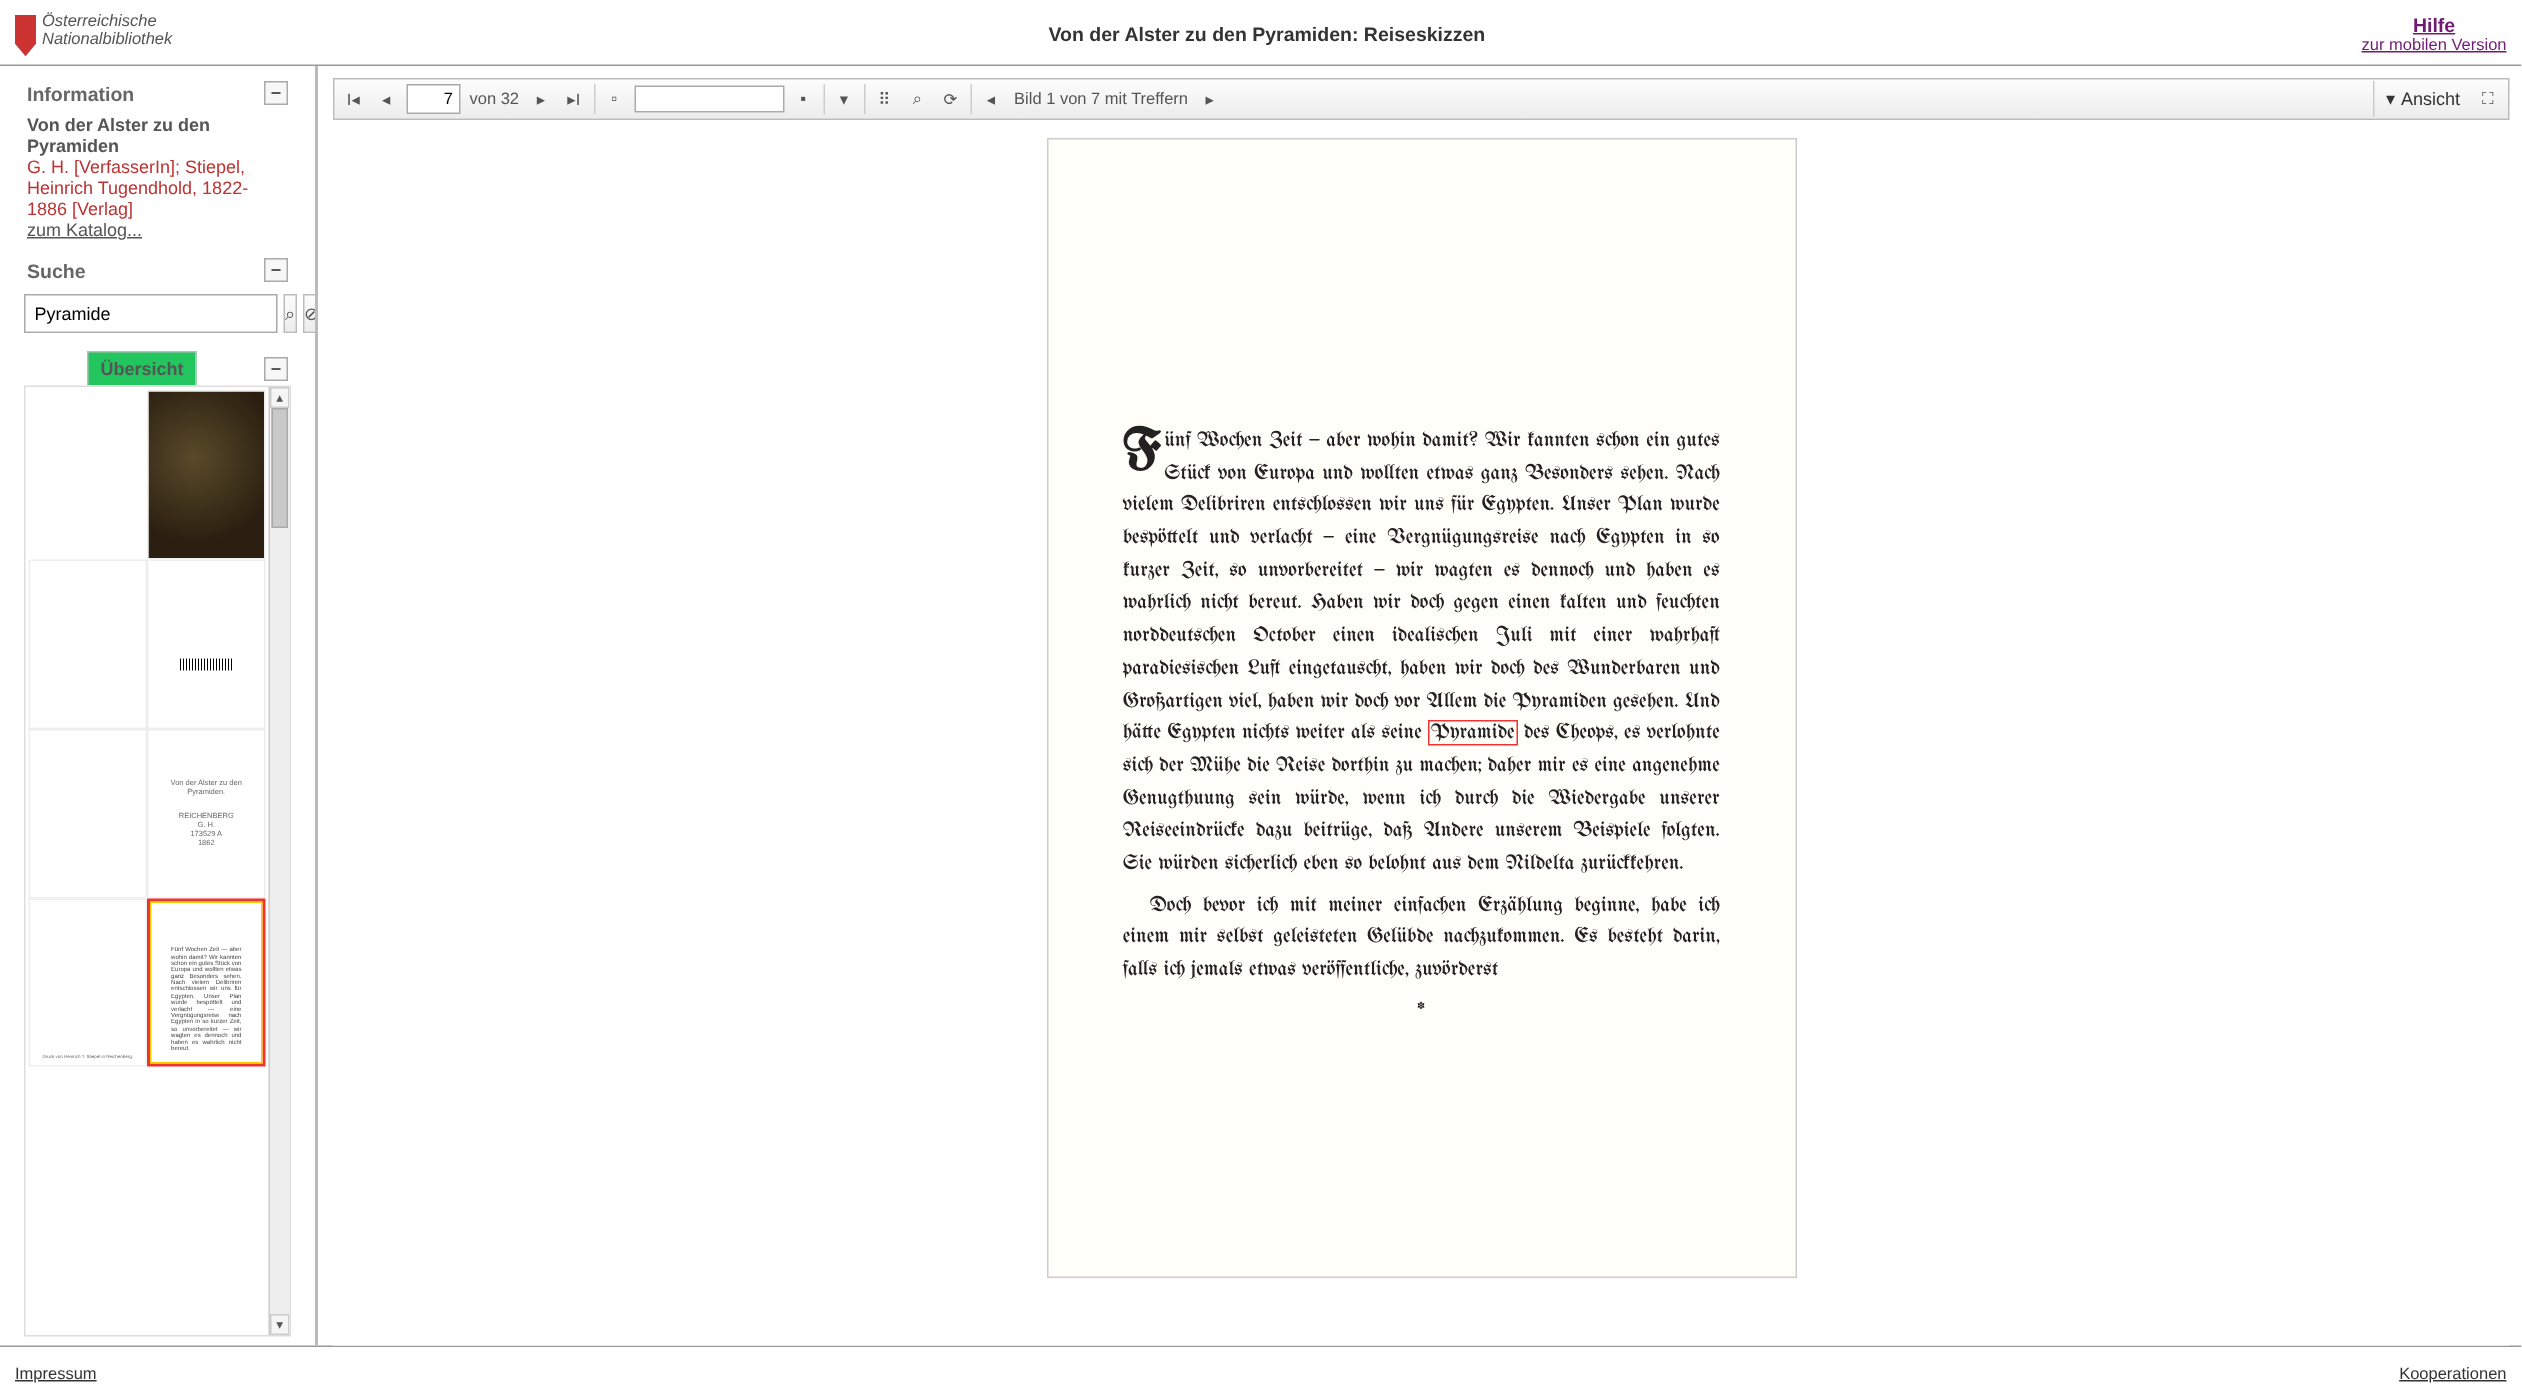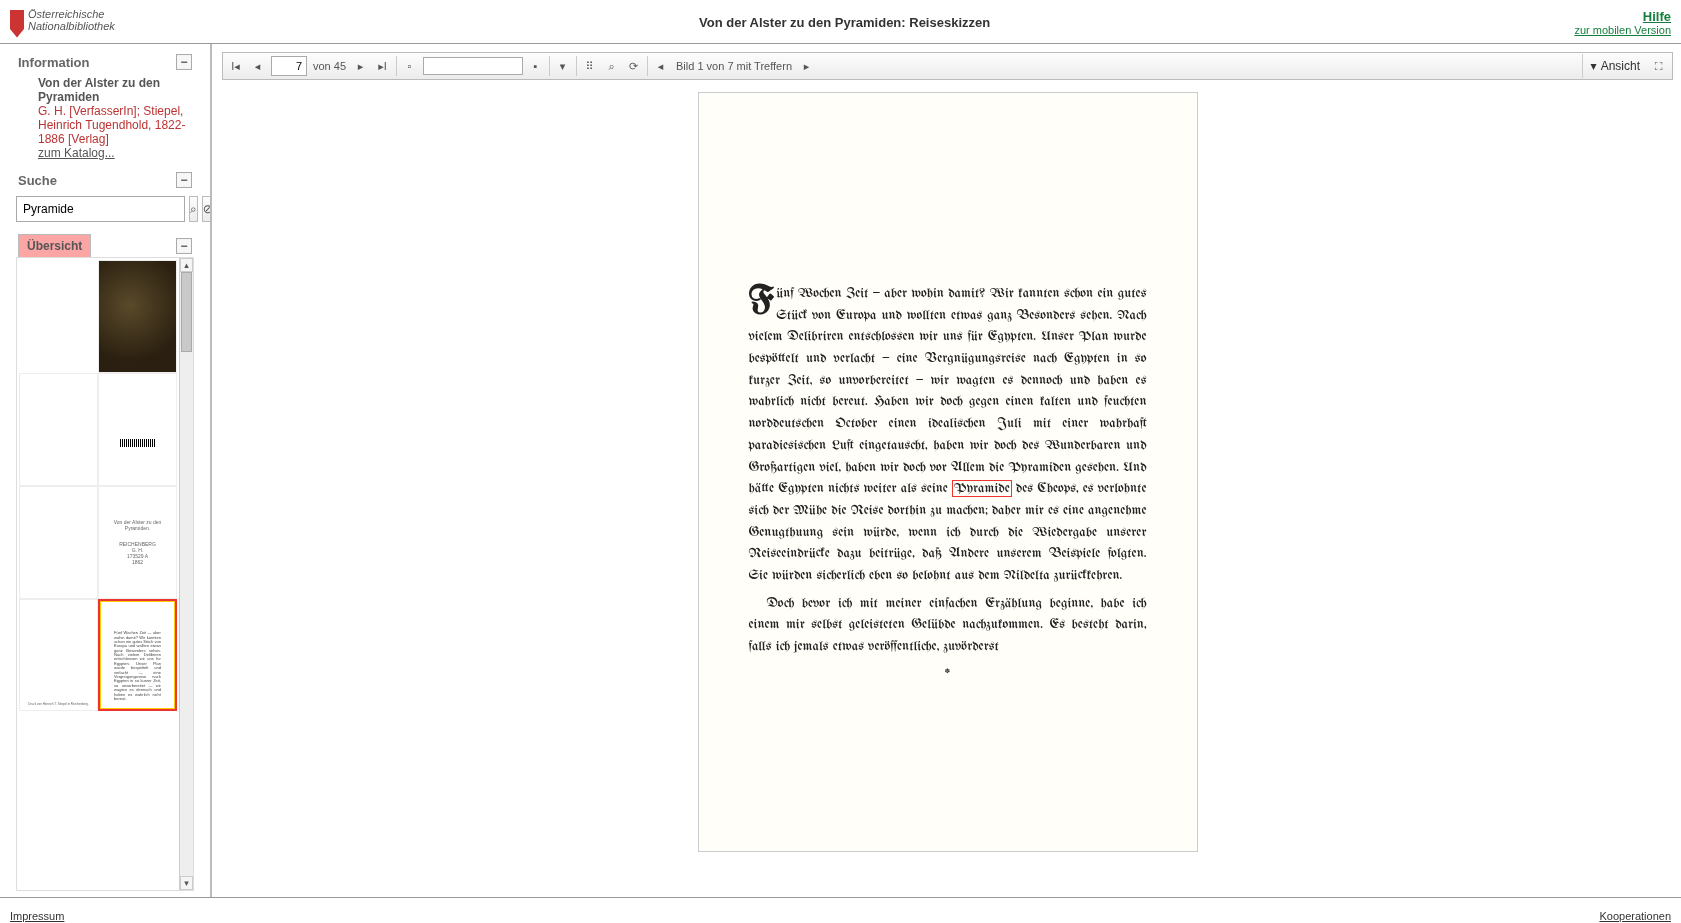--- a/index.html
+++ b/index.html
@@ -22,21 +22,21 @@
   .header-left { display: flex; align-items: flex-start; gap: 4px; }
   .logo-mark {
     width: 14px; height: 28px;
     background: #c33;
     clip-path: polygon(0 0, 100% 0, 100% 70%, 50% 100%, 0 70%);
     margin-top: 2px;
   }
   .logo-text { font-size: 11px; line-height: 1.1; color: #555; font-style: italic; }
   .header-center { font-weight: bold; font-size: 13px; text-align: center; flex: 1; }
   .header-right { text-align: right; font-size: 11px; }
-  .header-right a { color: #15803d; text-decoration: underline; display: block; cursor: pointer; }
+  .header-right a { color: #701a75; text-decoration: underline; display: block; cursor: pointer; text-align: center; }
   .header-right .help { font-weight: bold; font-size: 13px; }
 
   .main { display: flex; height: calc(923px - 44px - 26px); }
   .sidebar {
     width: 212px;
     border-right: 2px solid #bbb;
     padding: 6px 16px;
     overflow: hidden;
     display: flex;
     flex-direction: column;
@@ -52,21 +52,21 @@
   }
   .collapse-btn {
     width: 16px; height: 16px;
     border: 1px solid #aaa;
     background: #f7f7f7;
     display: flex; align-items: center; justify-content: center;
     font-size: 12px; line-height: 1;
     cursor: pointer;
     color: #555;
   }
-  .info-body { padding: 2px 2px 8px 2px; font-size: 12px; margin-left: 20px; }
+  .info-body { padding: 2px 2px 8px 2px; font-size: 12px; }
   .info-title { font-weight: bold; color: #555; }
   .info-author { color: #b33; }
   a.zlink { color: #555; text-decoration: underline; }
   .search-row { display: flex; gap: 4px; margin: 4px 0 8px 0; }
   .search-row input {
     flex: 1;
     border: 1px solid #aaa;
     padding: 4px 6px;
     font-size: 12px;
     background: #fff;
@@ -78,24 +78,25 @@
     display: flex; align-items: center; justify-content: center;
     cursor: pointer;
     font-size: 12px;
     color: #555;
   }
   .tab-overview {
     display: inline-block;
     padding: 4px 8px;
     border: 1px solid #bbb;
     border-bottom: none;
-    background: #fca5a5;
+    background: #22c55e;
     font-weight: bold;
     color: #555;
     font-size: 12px;
+    margin-left: 40px;
   }
   .thumbs-wrap {
     flex: 1;
     display: flex;
     border: 1px solid #ddd;
     overflow: hidden;
     background: #fff;
   }
   .thumbs {
     flex: 1;
@@ -310,21 +311,21 @@
 
   <div class="viewer">
     <div class="toolbar">
       <button class="tb-btn">
           <span>I◂</span>
         </button>
       <button class="tb-btn">
           <span>◂</span>
         </button>
       <input class="tb-input" value="7" style="">
-      <span class="tb-text">von 45</span>
+      <span class="tb-text">von 32</span>
       <button class="tb-btn">
           <span>▸</span>
         </button>
       <button class="tb-btn">
           <span>▸I</span>
         </button>
       <span class="tb-sep"></span>
       <button class="tb-btn">
           <span>▫</span>
         </button>

